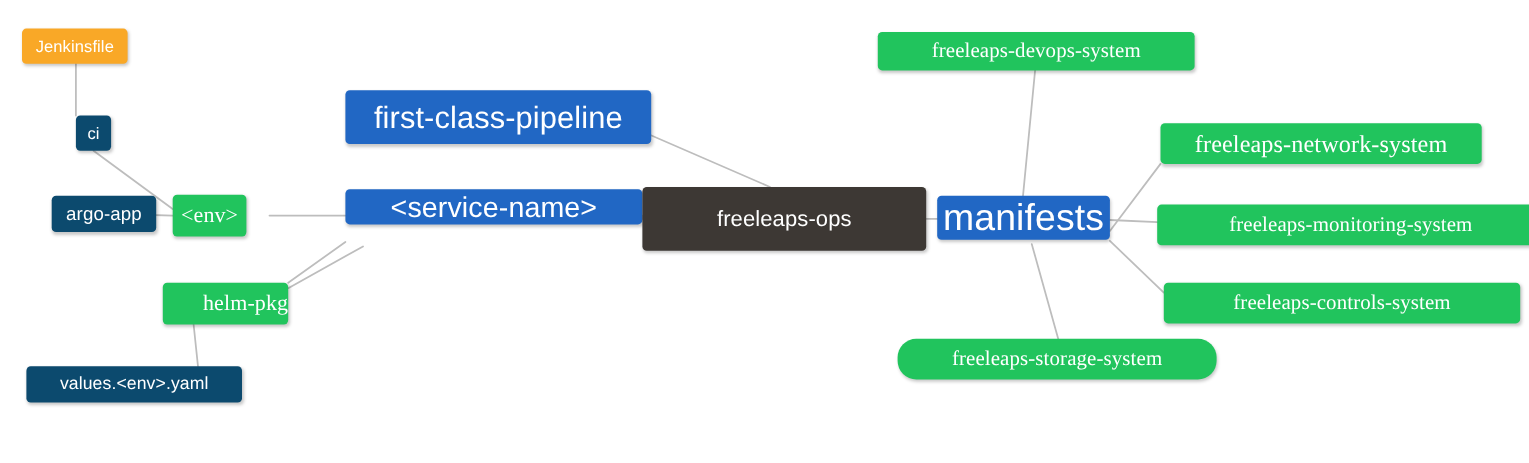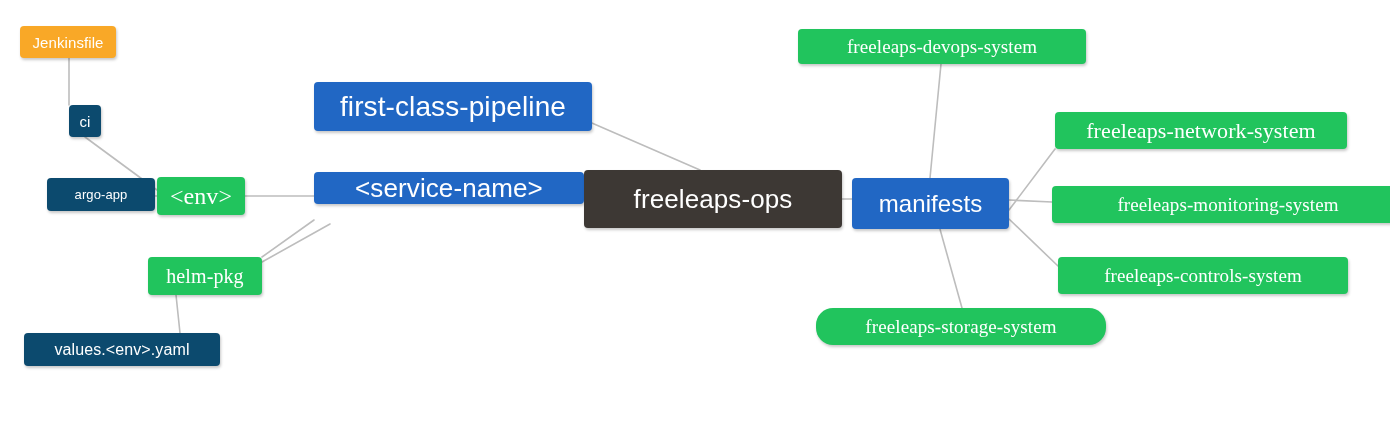--- a/index.html
+++ b/index.html
@@ -72,53 +72,53 @@
       <line x1="938" y1="222" x2="962" y2="308" stroke="#bdbdbd" stroke-width="1.6" stroke-linecap="round"></line>
       <line x1="262" y1="262" x2="330" y2="224" stroke="#bdbdbd" stroke-width="1.6" stroke-linecap="round"></line>
     </svg>
   <div id="node-layer">
       <div class="node n-orange" style="left: 20px; top: 26px; width: 96px; height: 32px; font-size: 15px;">
         <span class="node-label">Jenkinsfile</span>
       </div>
       <div class="node n-red" style="left: 53px; top: 105px; width: 32px; height: 32px; font-size: 15px;">
         <span class="node-label">ci</span>
       </div>
-      <div class="node n-red" style="left: 31px; top: 178px; width: 108px; height: 33px; font-size: 13px;">
+      <div class="node n-red" style="left: 31px; top: 178px; width: 95px; height: 33px; font-size: 17px;">
         <span class="node-label">argo-app</span>
       </div>
-      <div class="node n-green" style="left: 157px; top: 177px; width: 88px; height: 38px; font-size: 24px;">
+      <div class="node n-green" style="left: 157px; top: 177px; width: 67px; height: 38px; font-size: 20px;">
         <span class="node-label">&lt;env&gt;</span>
       </div>
-      <div class="node n-green" style="left: 148px; top: 257px; width: 114px; height: 38px; font-size: 20px;">
+      <div class="node n-green" style="left: 148px; top: 257px; width: 114px; height: 38px; font-size: 20px; justify-content: flex-end;">
         <span class="node-label">helm-pkg</span>
       </div>
       <div class="node n-red" style="left: 8px; top: 333px; width: 196px; height: 33px; font-size: 16px;">
         <span class="node-label">values.&lt;env&gt;.yaml</span>
       </div>
       <div class="node n-blue" style="left: 314px; top: 38px; width: 278px; height: 49px; font-size: 28px; margin-top: 44px;">
         <span class="node-label">first-class-pipeline</span>
       </div>
       <div class="node n-blue" style="left: 314px; top: 172px; width: 270px; height: 32px; font-size: 26px;">
         <span class="node-label">&lt;service-name&gt;</span>
       </div>
-      <div class="node n-root" style="left: 584px; top: 170px; width: 258px; height: 58px; font-size: 26px;">
+      <div class="node n-root" style="left: 584px; top: 170px; width: 258px; height: 58px; font-size: 20px;">
         <span class="node-label">freeleaps-ops</span>
       </div>
-      <div class="node n-blue" style="left: 852px; top: 178px; width: 157px; height: 51px; font-size: 24px;">
+      <div class="node n-blue" style="left: 852px; top: 178px; width: 157px; height: 40px; font-size: 34px;">
         <span class="node-label">manifests</span>
       </div>
       <div class="node n-green" style="left: 798px; top: 29px; width: 288px; height: 35px; font-size: 19px;">
         <span class="node-label">freeleaps-devops-system</span>
       </div>
       <div class="node n-green" style="left: 1055px; top: 112px; width: 292px; height: 37px; font-size: 22px;">
         <span class="node-label">freeleaps-network-system</span>
       </div>
       <div class="node n-green" style="left: 1052px; top: 186px; width: 352px; height: 37px; font-size: 19px;">
         <span class="node-label">freeleaps-monitoring-system</span>
       </div>
-      <div class="node n-green" style="left: 1058px; top: 257px; width: 290px; height: 37px; font-size: 19px;">
+      <div class="node n-green" style="left: 1058px; top: 257px; width: 324px; height: 37px; font-size: 19px;">
         <span class="node-label">freeleaps-controls-system</span>
       </div>
       <div class="node n-green" style="left: 816px; top: 308px; width: 290px; height: 37px; font-size: 19px; border-radius: 17px;">
         <span class="node-label">freeleaps-storage-system</span>
       </div>
     </div>
 </div>
 
 </body></html>

